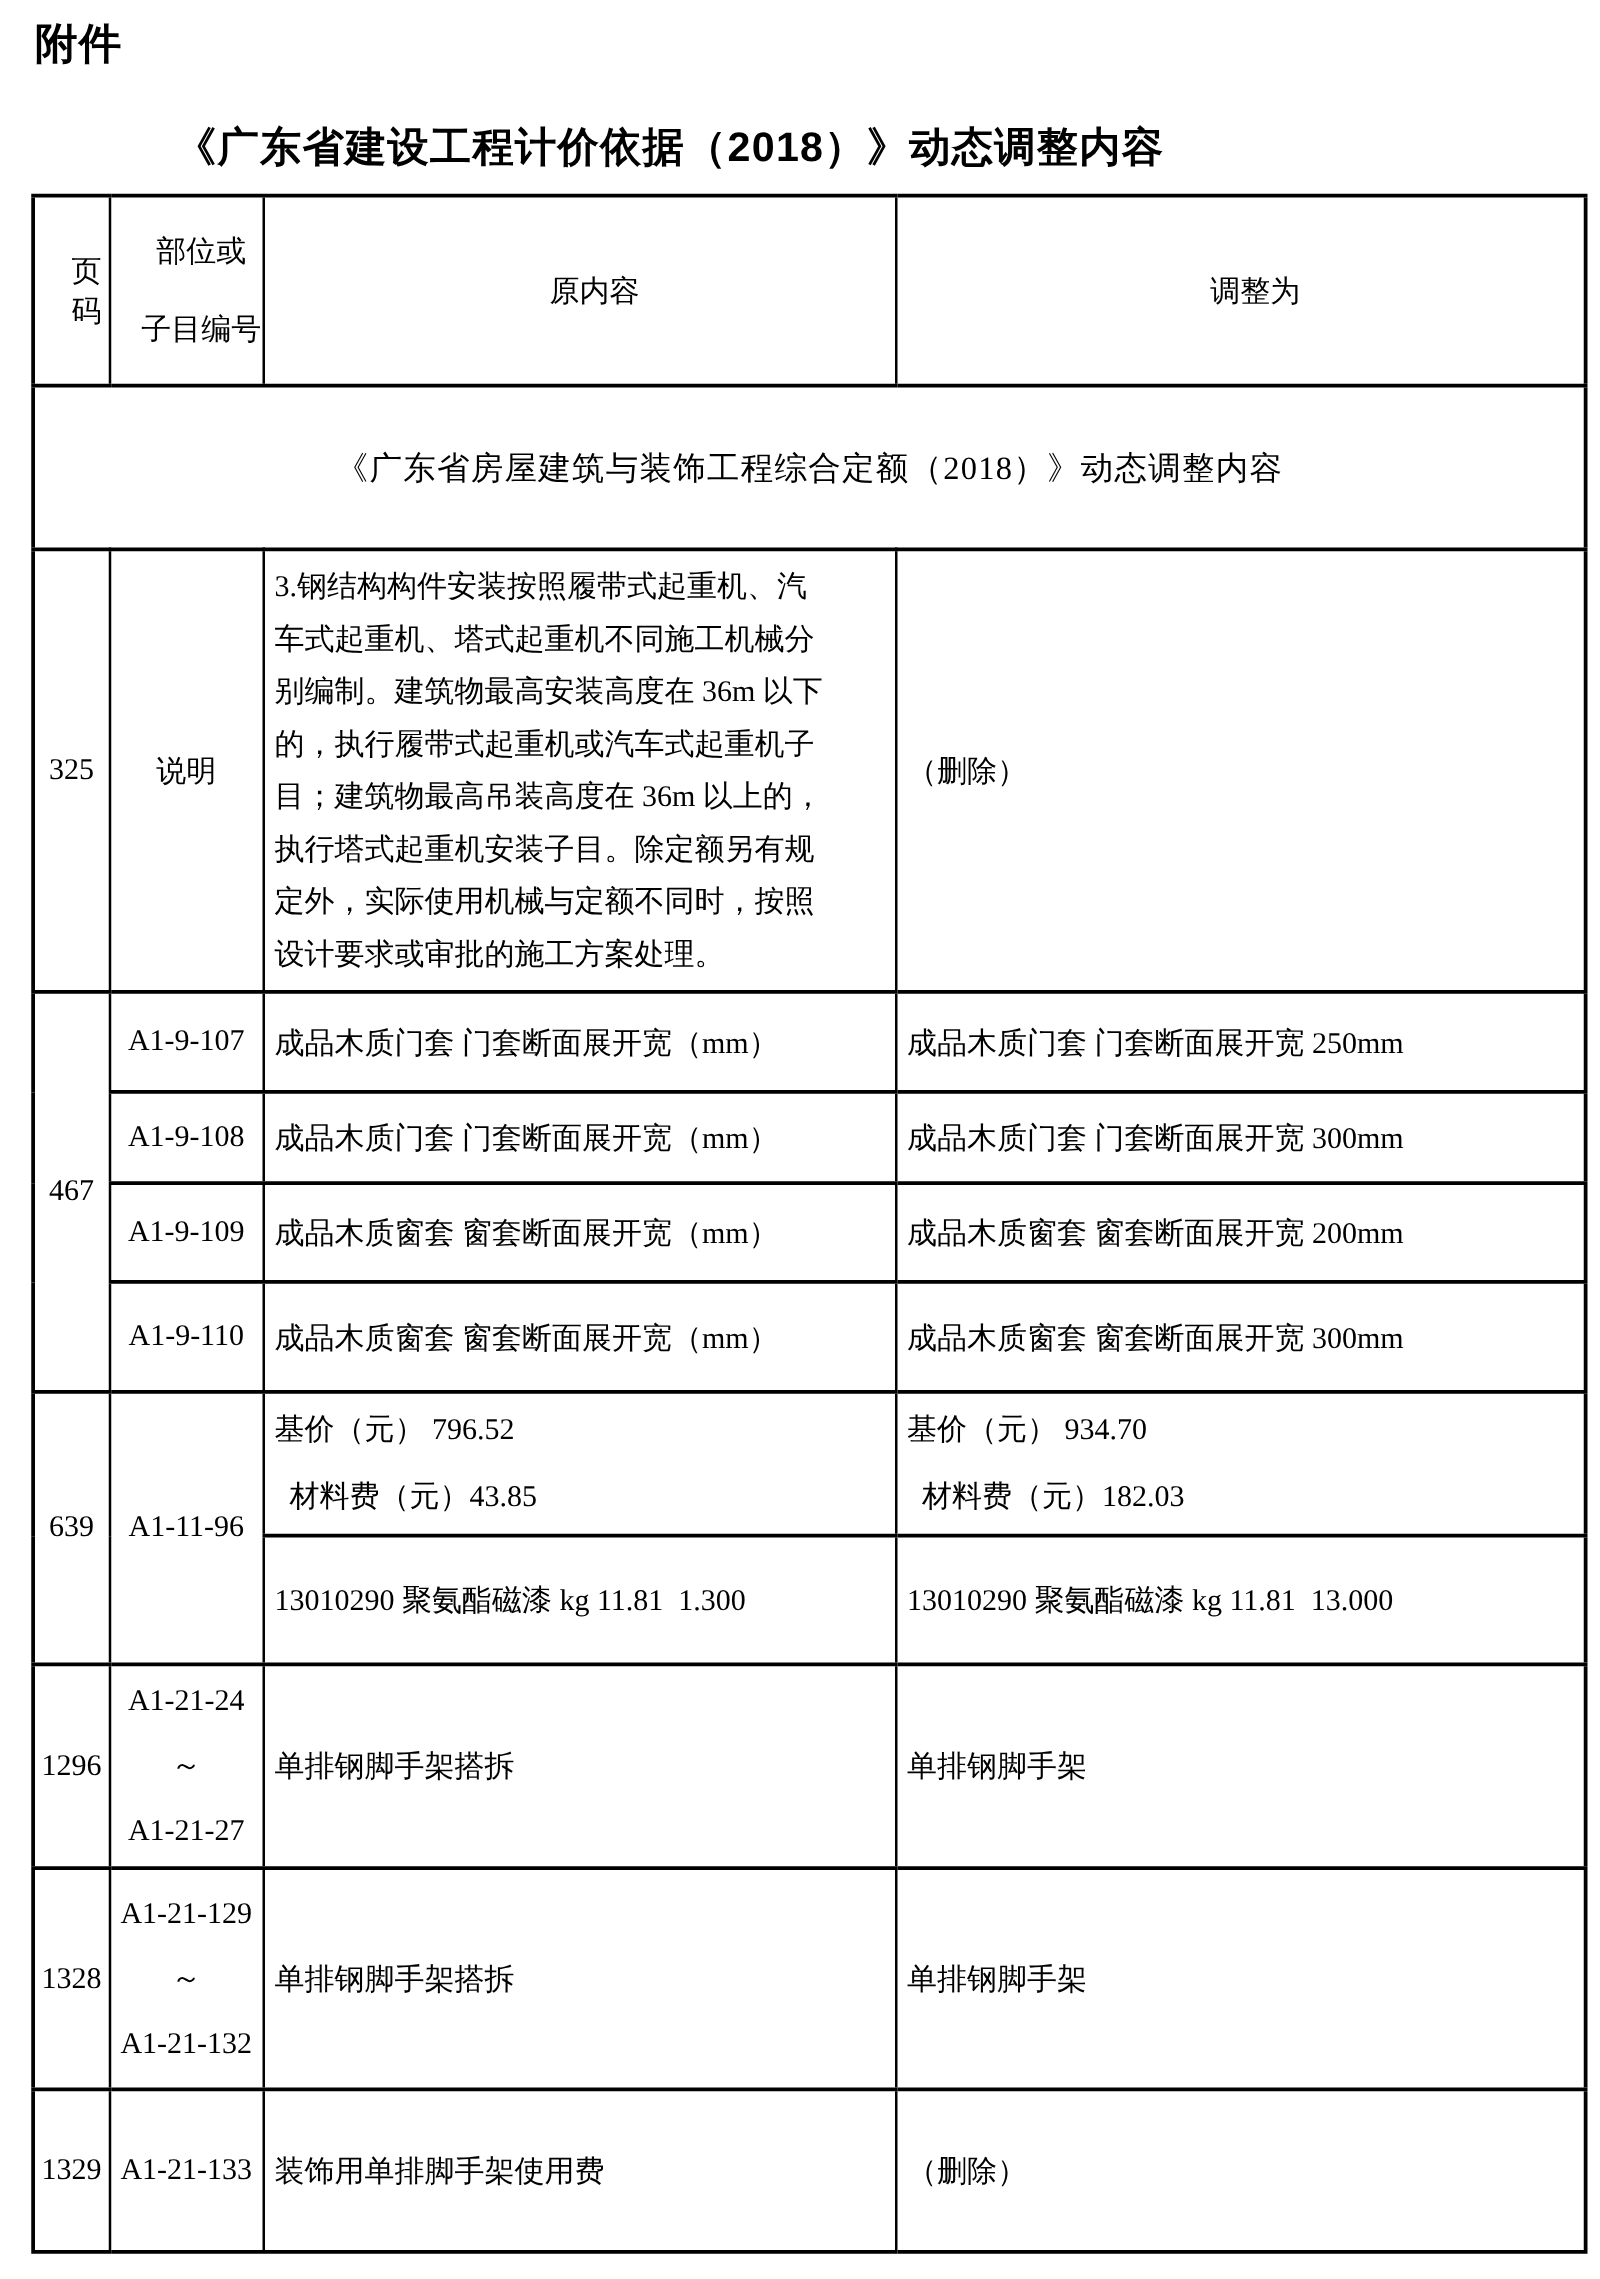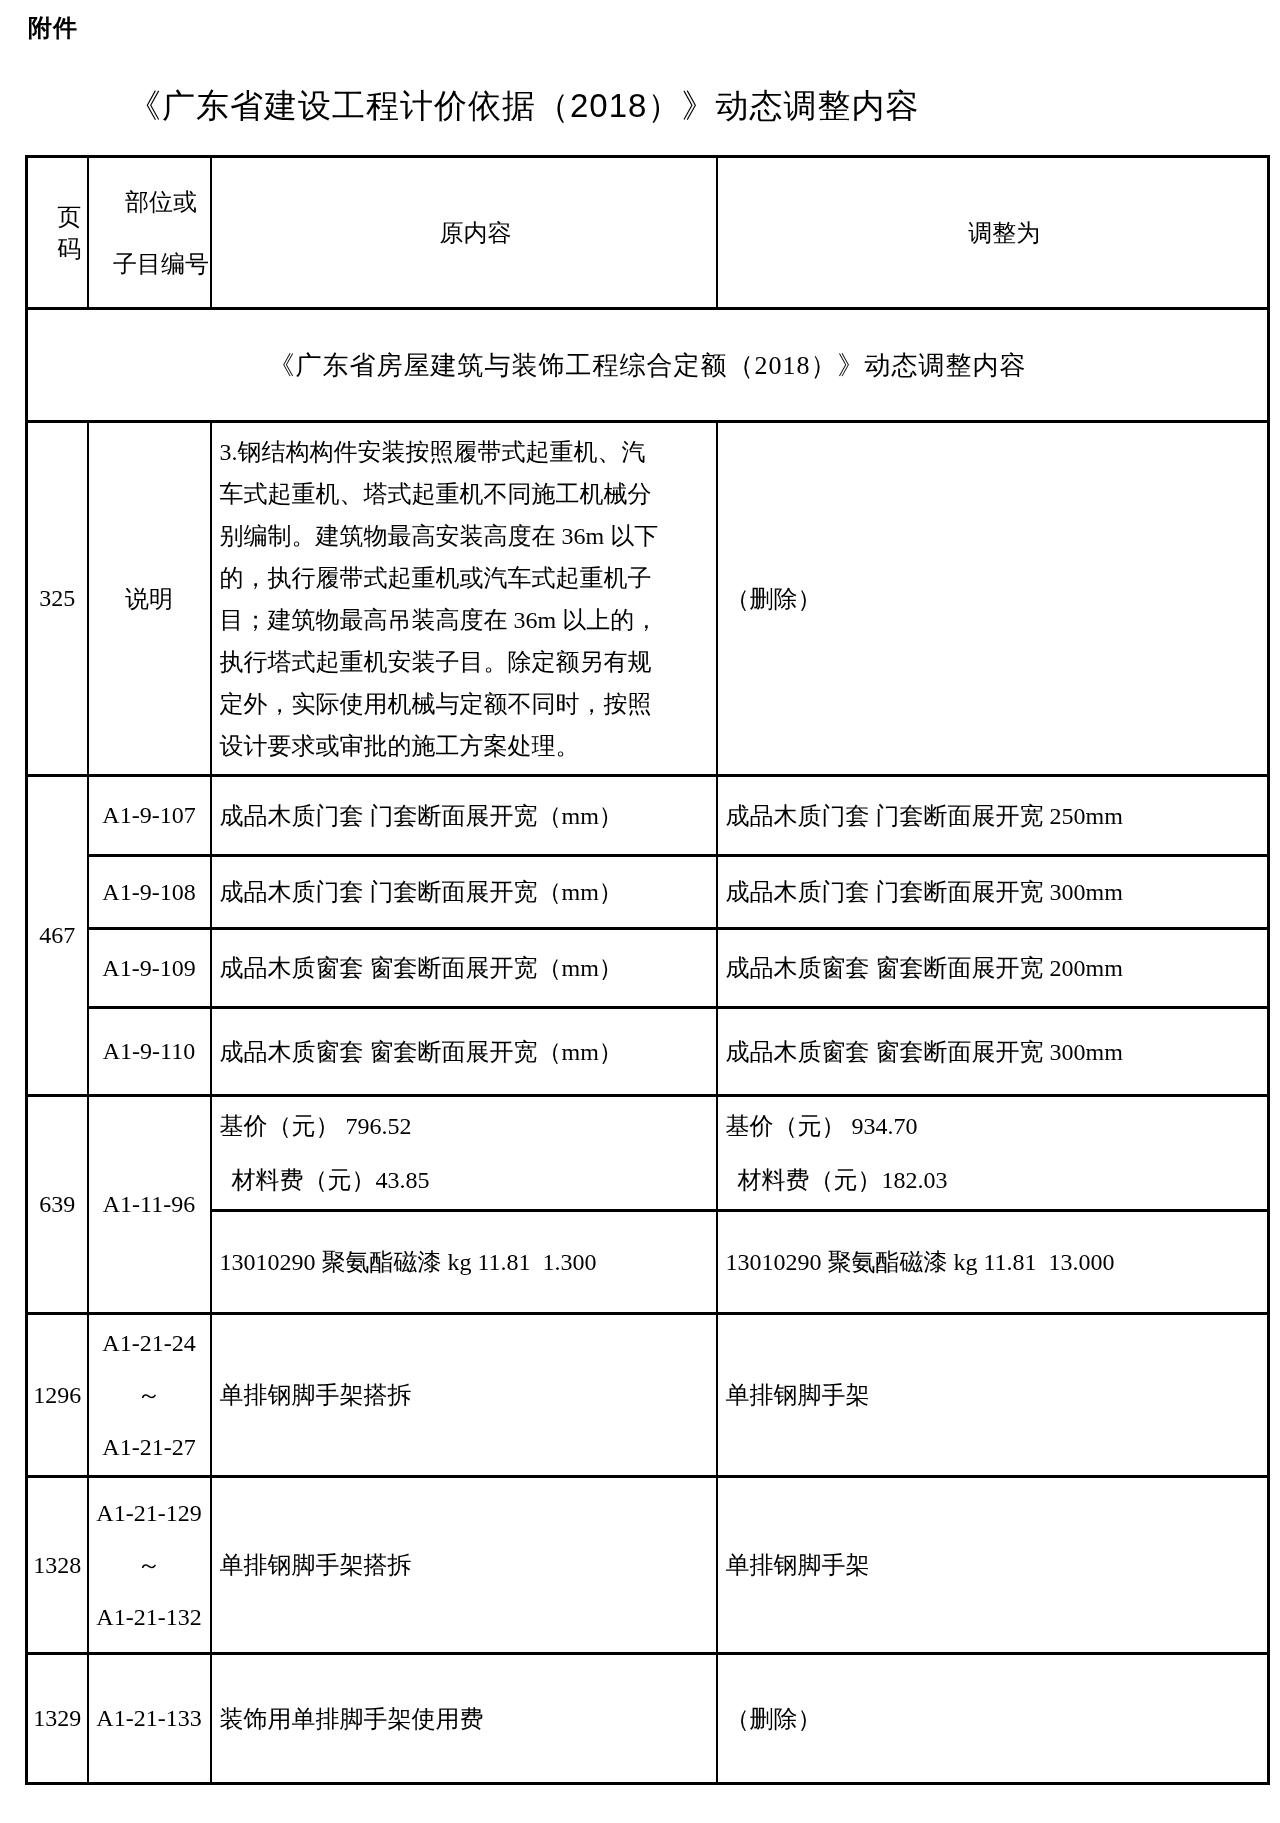--- a/index.html
+++ b/index.html
@@ -10,29 +10,29 @@
     background:#ffffff;
     color:#000;
     font-family:"Liberation Serif","DejaVu Serif",serif;
     overflow:hidden;
   }
   .attachment{
     position:absolute;
     left:28px; top:12px;
     font-family:"Liberation Sans","DejaVu Sans",sans-serif;
     font-weight:600;
-    font-size:24px;
+    font-size:34px;
     letter-spacing:1px;
   }
   .doc-title{
     position:absolute;
     left:128px; top:84px;
-    margin:0;
+    margin:12px;
     font-family:"Liberation Sans","DejaVu Sans",sans-serif;
-    font-weight:normal;
+    font-weight:bold;
     font-size:33px;
     letter-spacing:1px;
     white-space:nowrap;
   }
   table.main-table{
     position:absolute;
     left:25px; top:155px;
     width:1242px;
     border-collapse:collapse;
     table-layout:fixed;
@@ -82,21 +82,21 @@
 
     <tbody>
         <tr class="header-row" style="height:152px">
       <td class="center">页码</td>
       <td class="center prewrap hdr-two-line">部位或
 子目编号</td>
       <td class="center">原内容</td>
       <td class="center">调整为</td>
     </tr>
 
-    <tr class="section-row" style="height:113px">
+    <tr class="section-row" style="height:131px">
       <td colspan="4">《广东省房屋建筑与装饰工程综合定额（2018）》动态调整内容</td>
     </tr>
 
     <tr style="height:354px">
       <td class="center">325</td>
       <td class="center">说明</td>
       <td class="content prewrap longtext">3.钢结构构件安装按照履带式起重机、汽
 车式起重机、塔式起重机不同施工机械分
 别编制。建筑物最高安装高度在 36m 以下
 的，执行履带式起重机或汽车式起重机子

